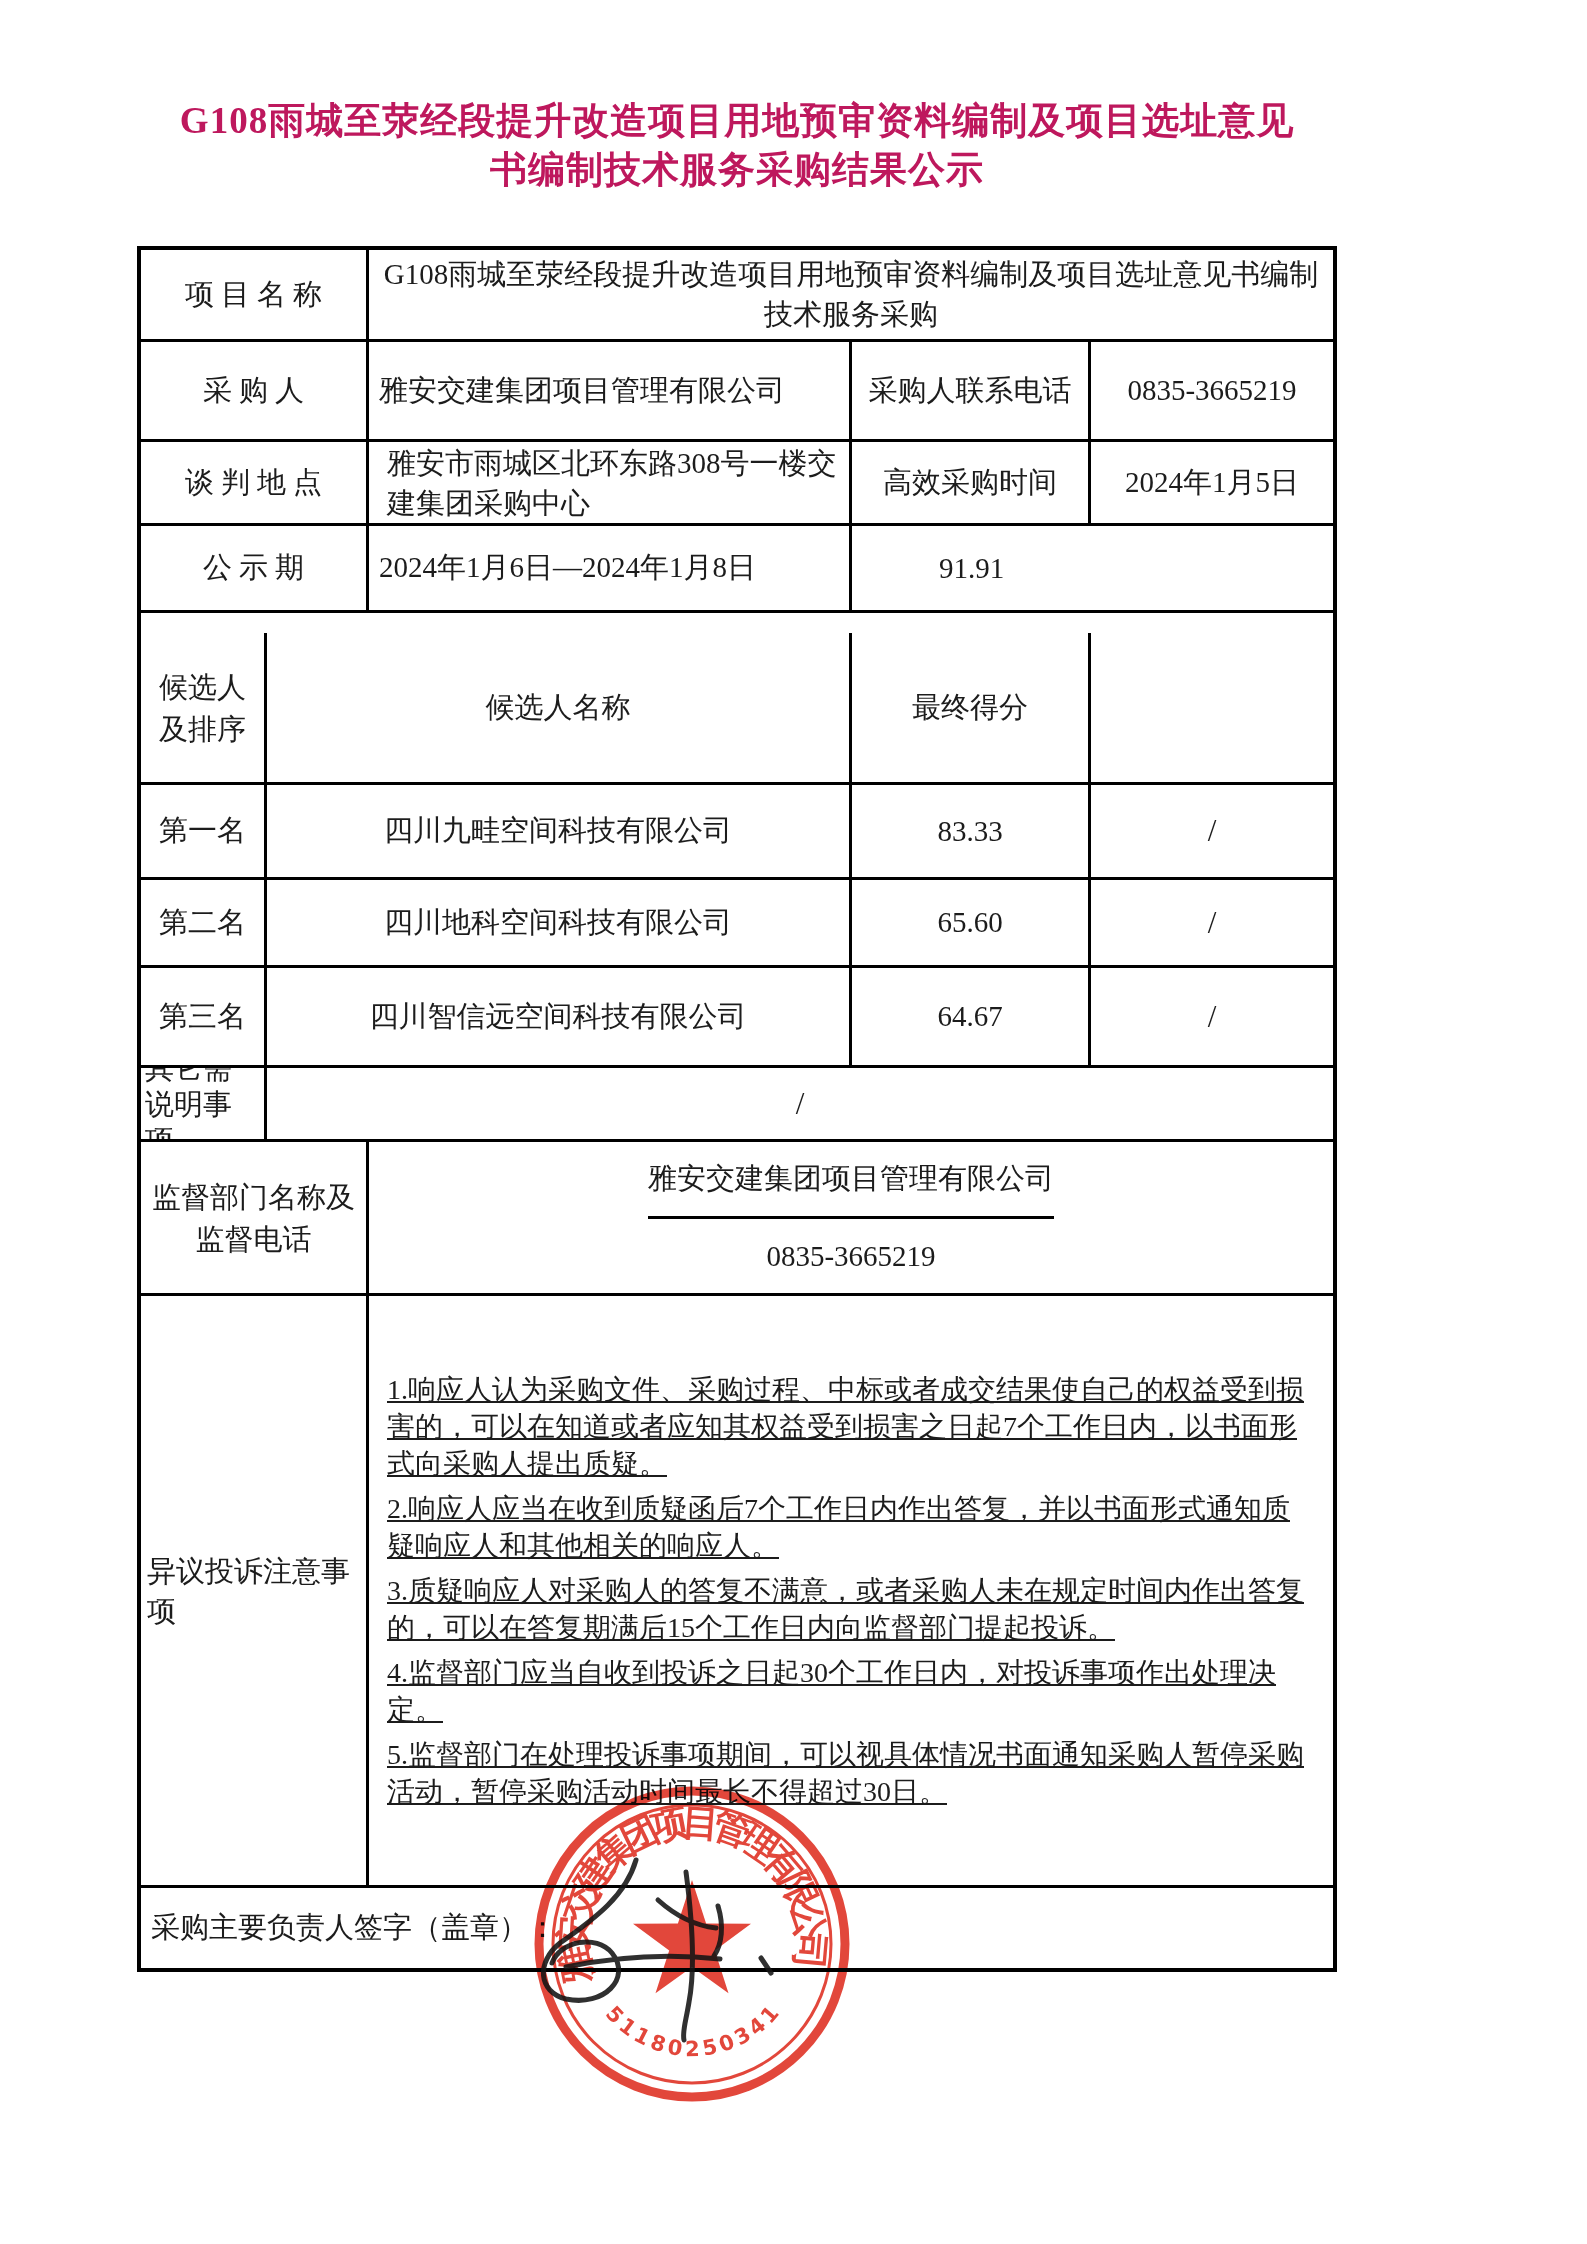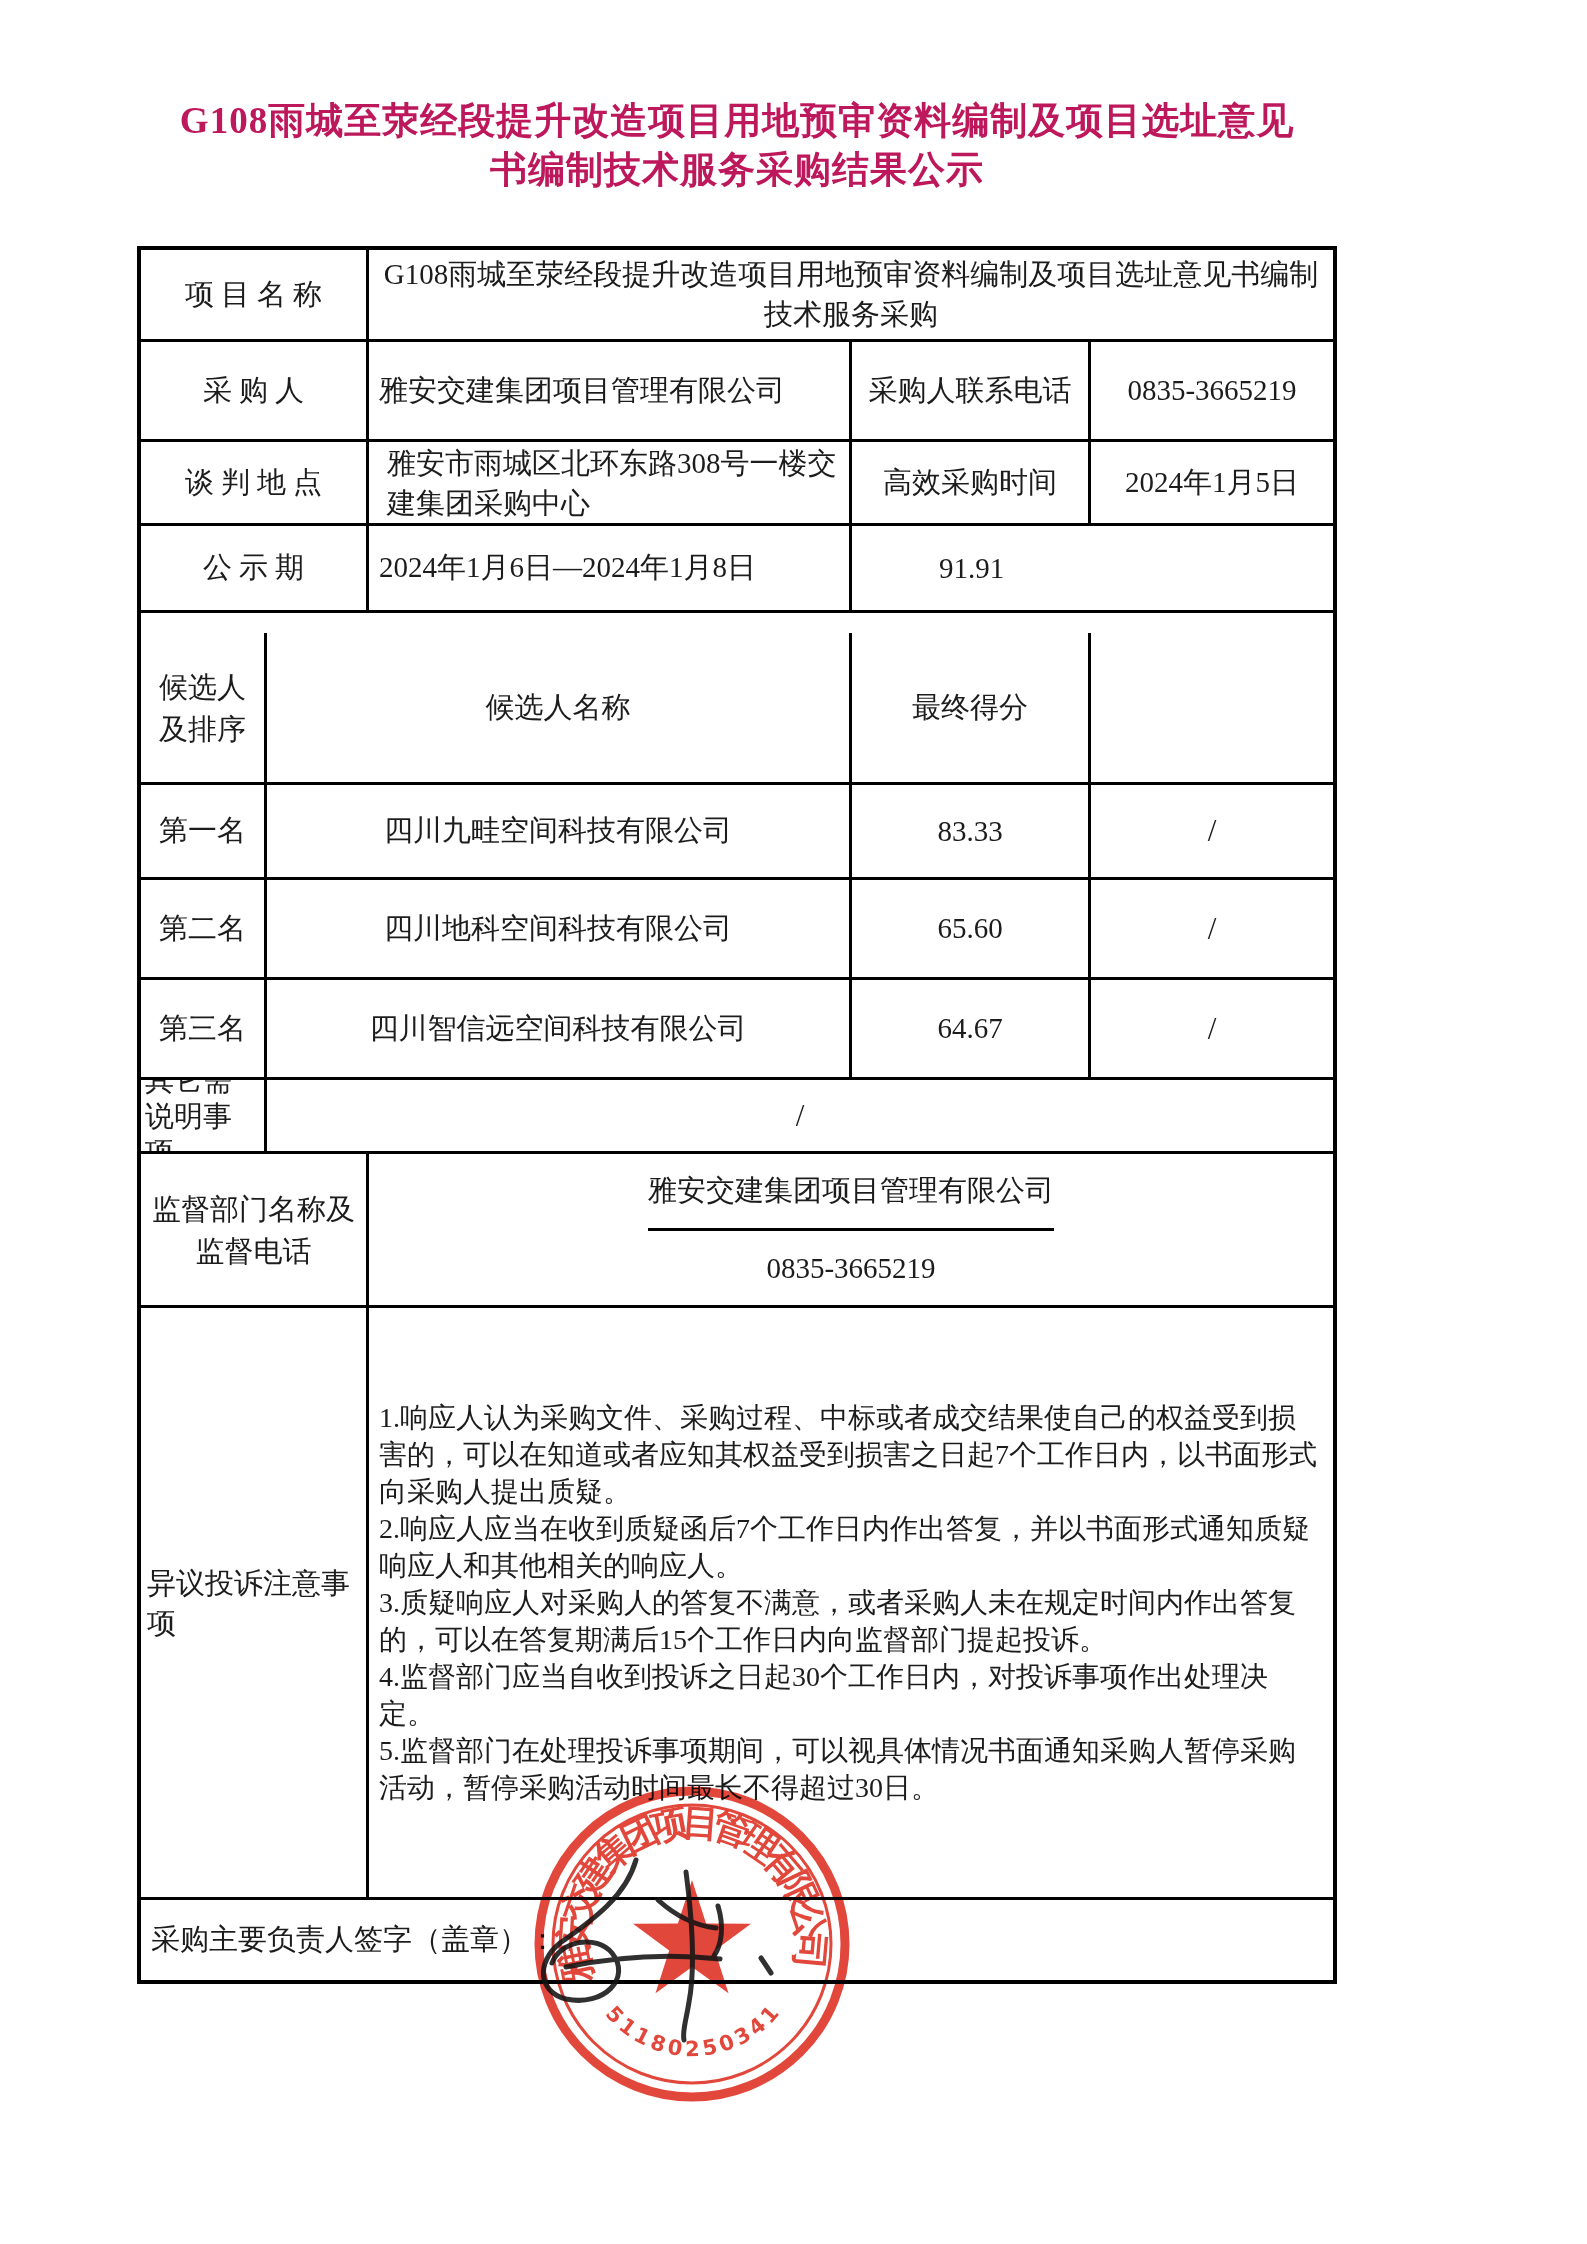--- a/index.html
+++ b/index.html
@@ -21,30 +21,30 @@
   .spread { letter-spacing:7px; text-indent:7px; }
 
   .cols-std  { grid-template-columns:228px 483px 239px auto; }
   .cols-head { grid-template-columns:126px 585px 239px auto; }
   .cols-two-narrow { grid-template-columns:126px auto; }
   .cols-two-wide   { grid-template-columns:228px auto; }
   .cols-one { grid-template-columns:auto; }
 
   .h-r1 { height:92px; }  .h-r2 { height:100px; }  .h-r3 { height:84px; }
   .h-r4 { height:87px; }  .h-r5 { height:152px;margin-top:20px; } .h-r6 { height:95px; }
-  .h-r7 { height:100px; }  .h-r8 { height:100px; } .h-r9 { height:74px; }
+  .h-r7 { height:88px; }  .h-r8 { height:100px; } .h-r9 { height:74px; }
   .h-r10 { height:154px; } .h-r11 { height:592px; } .h-r12 { height:80px; }
 
   .subgrid { display:flex; flex-direction:column; align-self:stretch; padding:0; }
   .subrow { flex:1; display:flex; align-items:center; justify-content:center; }
   .subrow.first { border-bottom:3px solid #000; }
 
   .objection-text { display:block; align-self:center; width:100%;
     font-size:28px; line-height:37px; text-align:left; }
-  .objection-text p { margin:0; }
+  .objection-text p { margin:8px;text-decoration:underline; }
 
   .slash { font-size:31px; }
 
   .seal-svg { position:absolute; left:508px; top:1760px; width:368px; height:368px;
     mix-blend-mode:multiply; opacity:0.92; }
   .sign-svg { position:absolute; left:508px; top:1760px; width:368px; height:368px; }
 </style>
 </head>
 <body>
 

